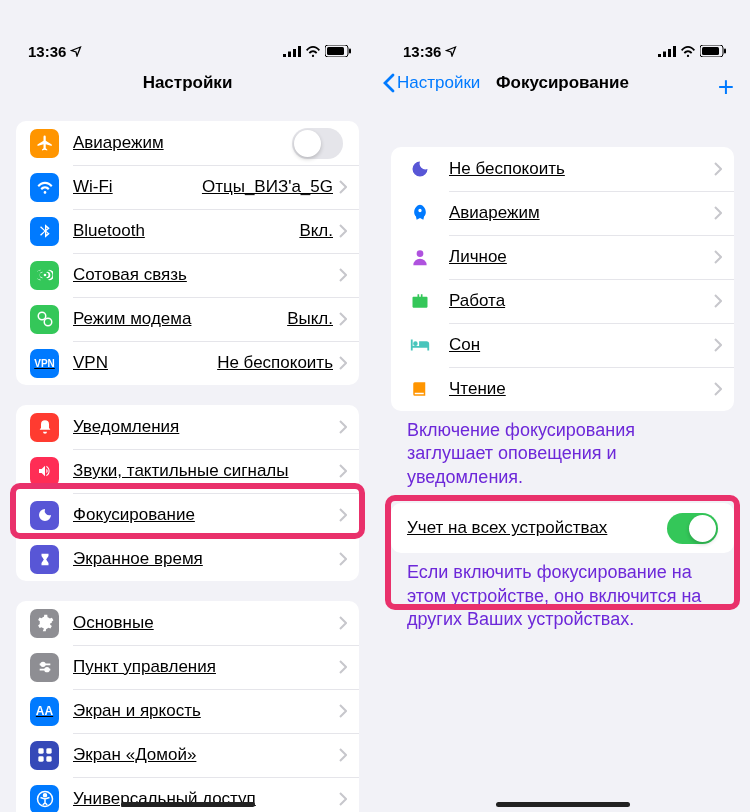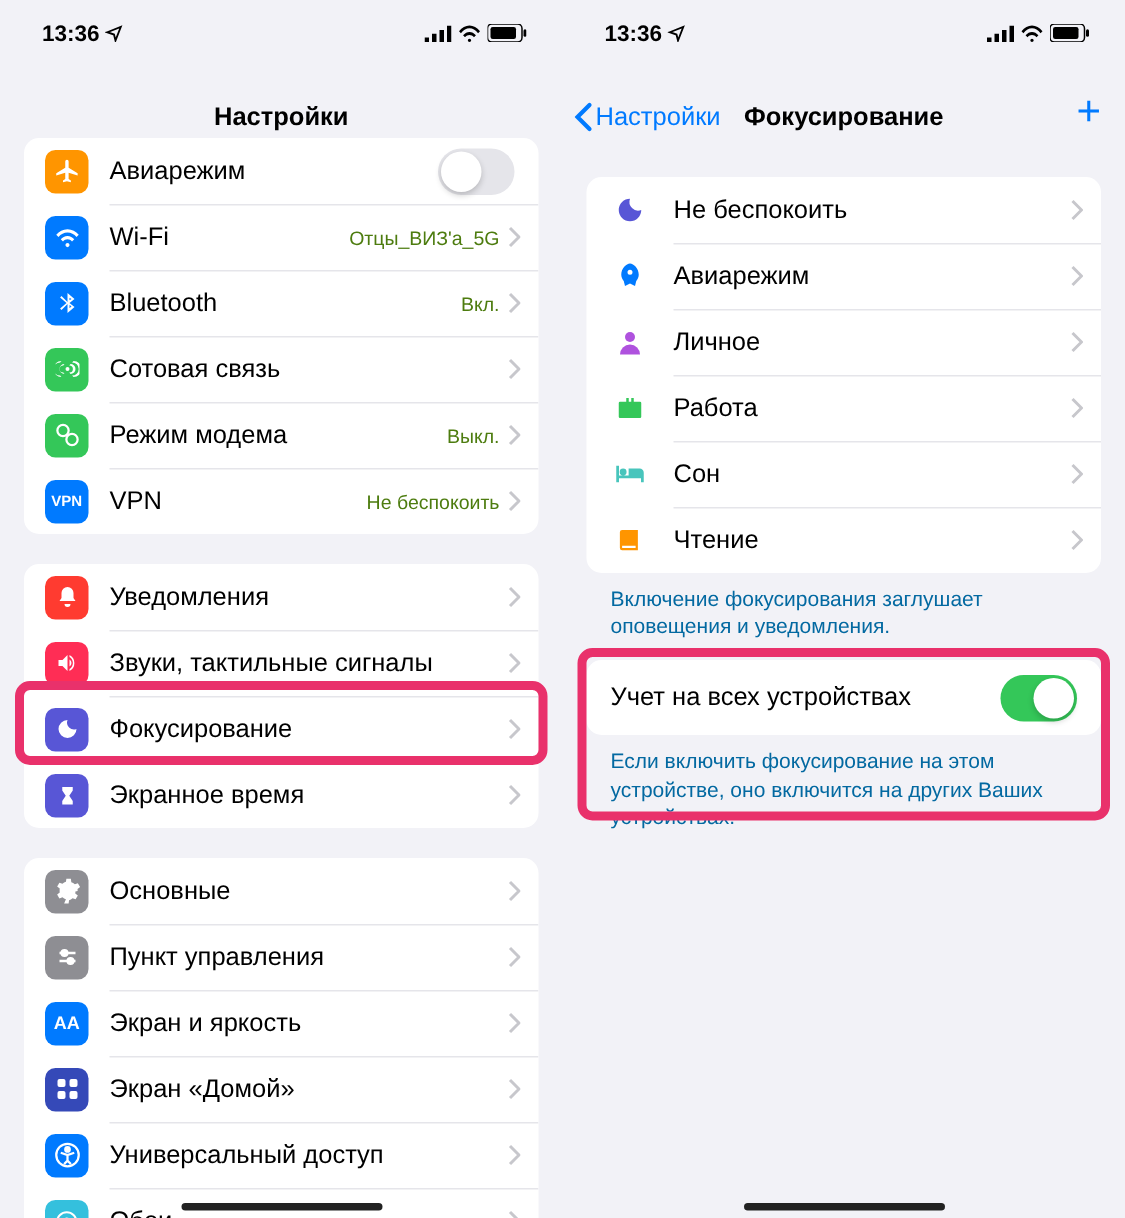--- a/index.html
+++ b/index.html
@@ -21,29 +21,30 @@
 }
 
 .status-bar {
   height: 44px;
   display: flex;
   justify-content: space-between;
   align-items: center;
   padding: 0 24px 0 28px;
   font-size: 15px;
   font-weight: 600;
+  margin-top: 29px;
 }
 .status-left { display: flex; align-items: center; gap: 4px; }
 .status-right { display: flex; align-items: center; gap: 4px; }
 .status-right svg { display: block; }
 
 .nav-bar {
   height: 44px;
   display: flex;
-  align-items: flex-end;
+  align-items: flex-start;
   justify-content: center;
   position: relative;
   padding: 0 16px;
   background: #f2f2f7;
 }
 .nav-title { font-size: 17px; font-weight: 600; }
 .nav-back {
   position: absolute;
   left: 8px;
   display: flex;
@@ -60,20 +61,21 @@
   font-weight: 300;
   line-height: 1;
 }
 
 .content { flex: 1; overflow: hidden; padding-top: 4px; }
 .group {
   background: #fff;
   border-radius: 10px;
   margin: 0 16px 20px 16px;
   overflow: hidden;
+  text-decoration: underline;
 }
 .group.tight { margin-bottom: 8px; }
 .row {
   display: flex;
   align-items: center;
   height: 44px;
   padding-left: 14px;
   position: relative;
 }
 .row + .row .row-body::before {
@@ -100,21 +102,21 @@
 .row-body {
   flex: 1;
   height: 100%;
   display: flex;
   align-items: center;
   justify-content: space-between;
   padding-right: 12px;
   position: relative;
 }
 .row-label { font-size: 17px; color: #000; }
-.row-value { font-size: 13px; color: #4d7c0f; margin-right: 6px; margin-left: 48px; }
+.row-value { font-size: 17px; color: #000000; margin-right: 6px; margin-left: 48px; }
 .chevron { color: #c7c7cc; flex-shrink: 0; }
 .toggle {
   width: 51px;
   height: 31px;
   border-radius: 16px;
   background: #e5e5ea;
   position: relative;
   margin-right: 4px;
 }
 .toggle.on { background: #34c759; }
@@ -123,22 +125,22 @@
   width: 27px;
   height: 27px;
   border-radius: 50%;
   background: #fff;
   top: 2px;
   left: 2px;
   box-shadow: 0 2px 4px rgba(0,0,0,.2);
 }
 .toggle.on .toggle-knob { left: 22px; }
 .footer-text {
-  font-size: 14px;
-  color: #0369a1;
+  font-size: 18px;
+  color: #6d28d9;
   padding: 0 32px 14px 32px;
   line-height: 1.3;
 }
 
 .highlight-wrap {
   position: relative;
 }
 .highlight {
   position: absolute;
   border: 6px solid #e9316b;

